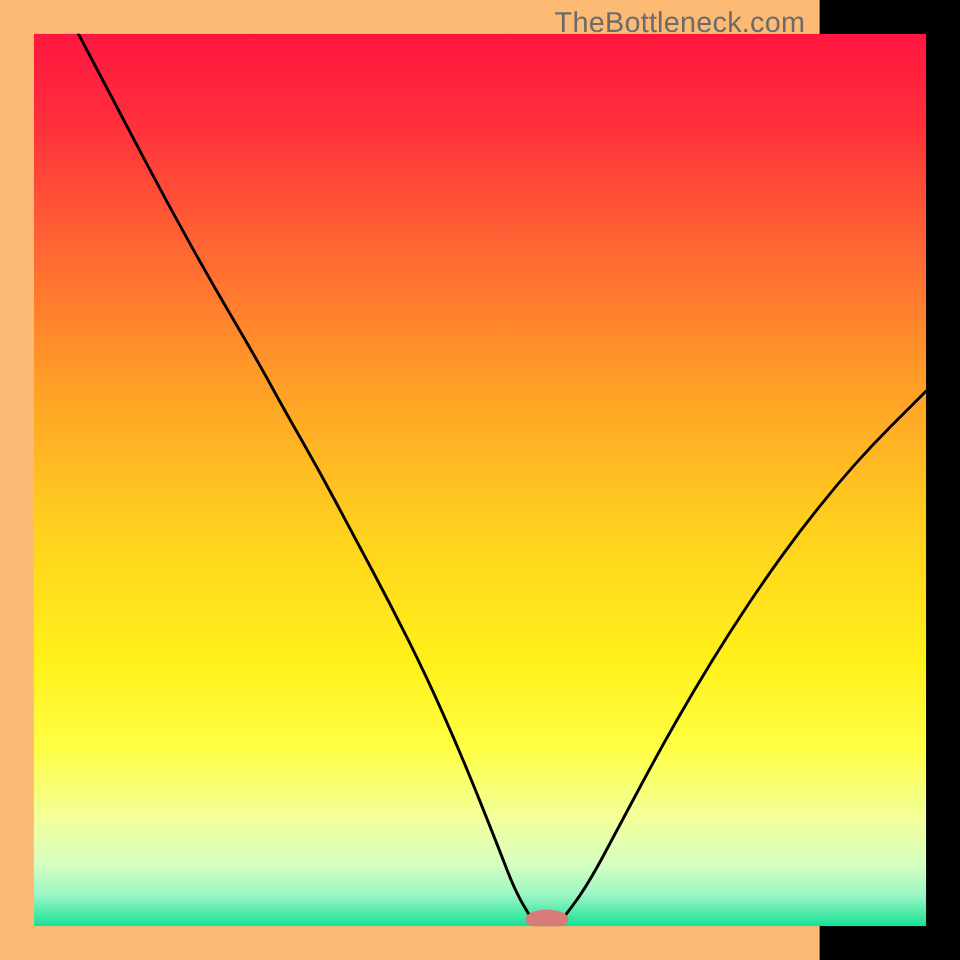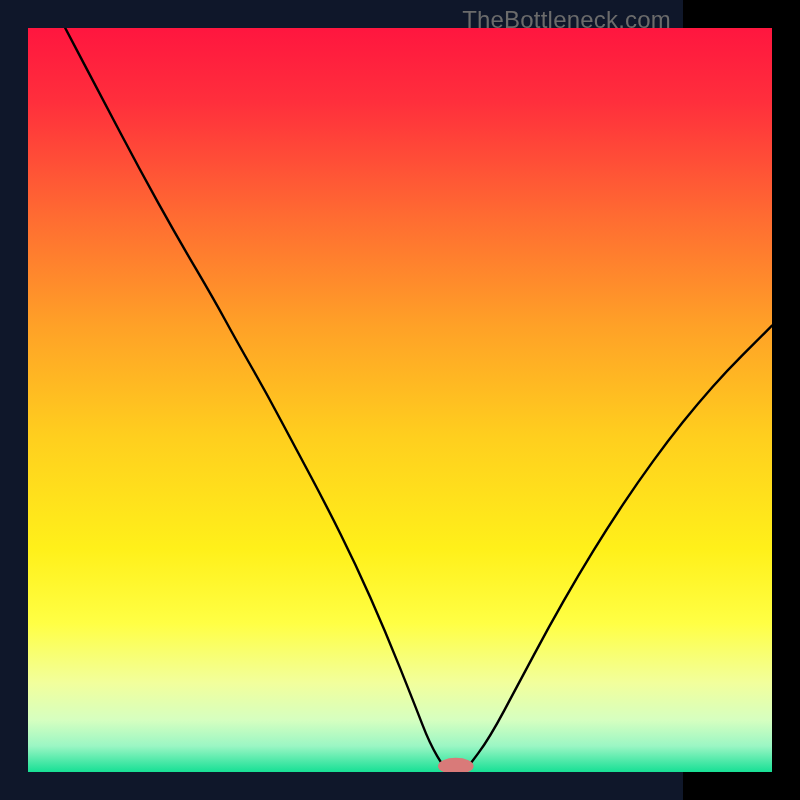--- a/index.html
+++ b/index.html
@@ -8,21 +8,21 @@
     width: 800px;
     height: 800px;
     overflow: hidden;
     background: #000;
     font-family: Arial, Helvetica, sans-serif;
   }
   .frame {
     position: relative;
     width: 683px;
     height: 800px;
-    background: #0f172a;
+    background: #fdba74;
   }
   .plot-area {
     position: absolute;
     left: 28px;
     top: 28px;
     width: 744px;
     height: 744px;
     overflow: hidden;
   }
   .watermark {

